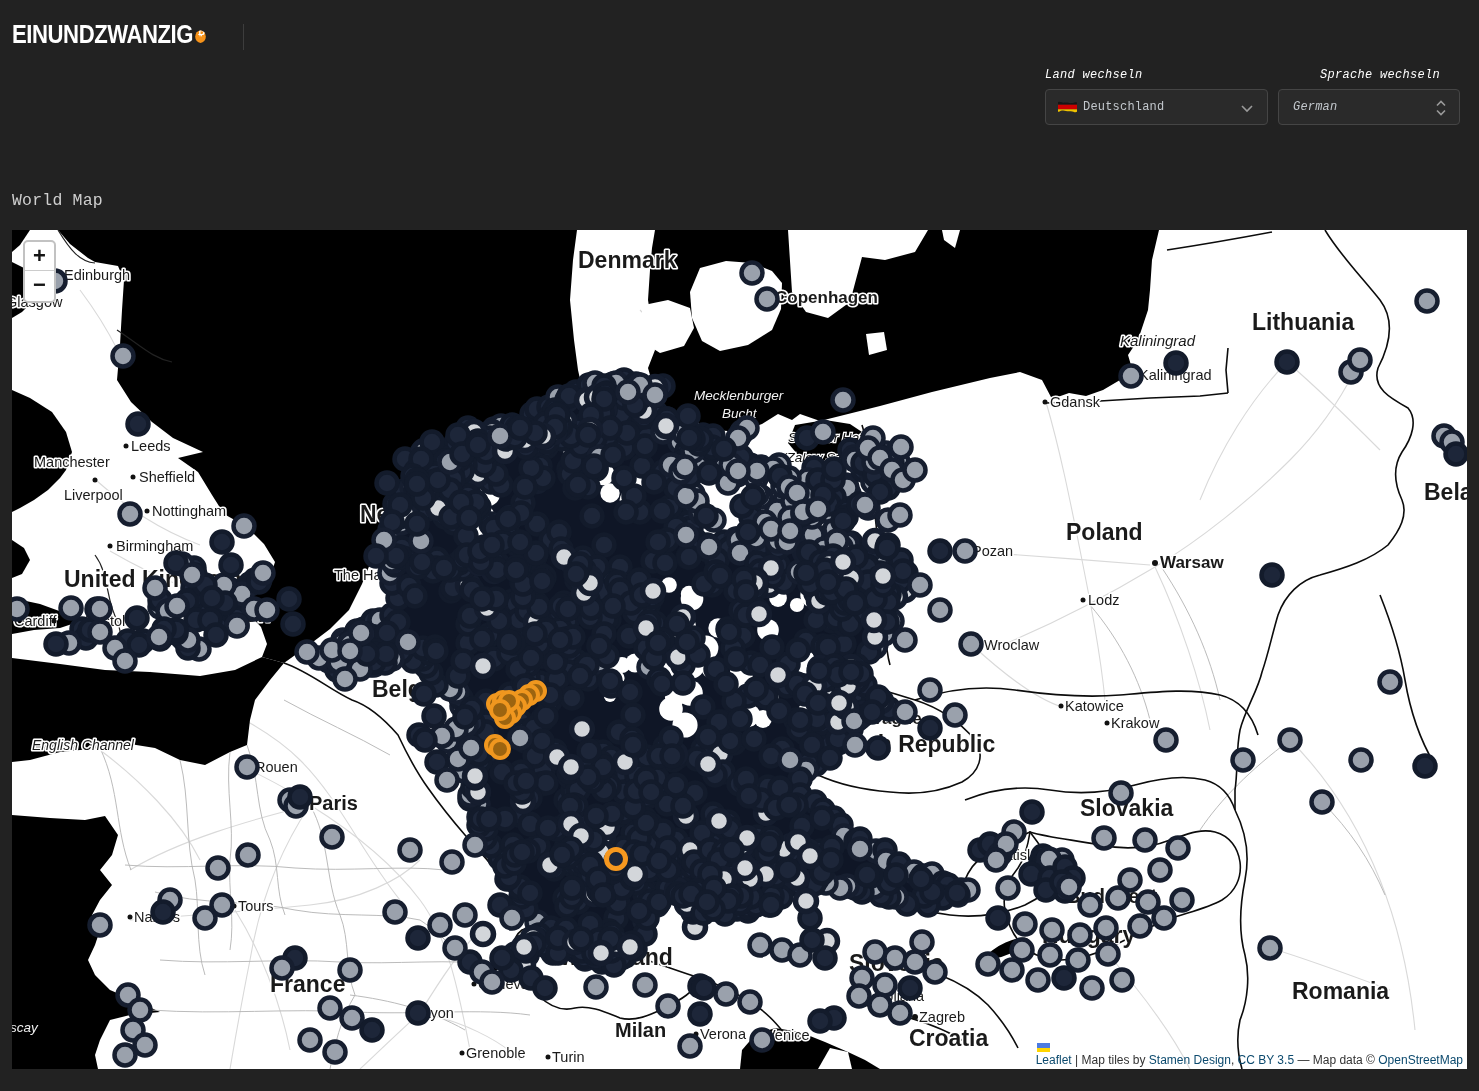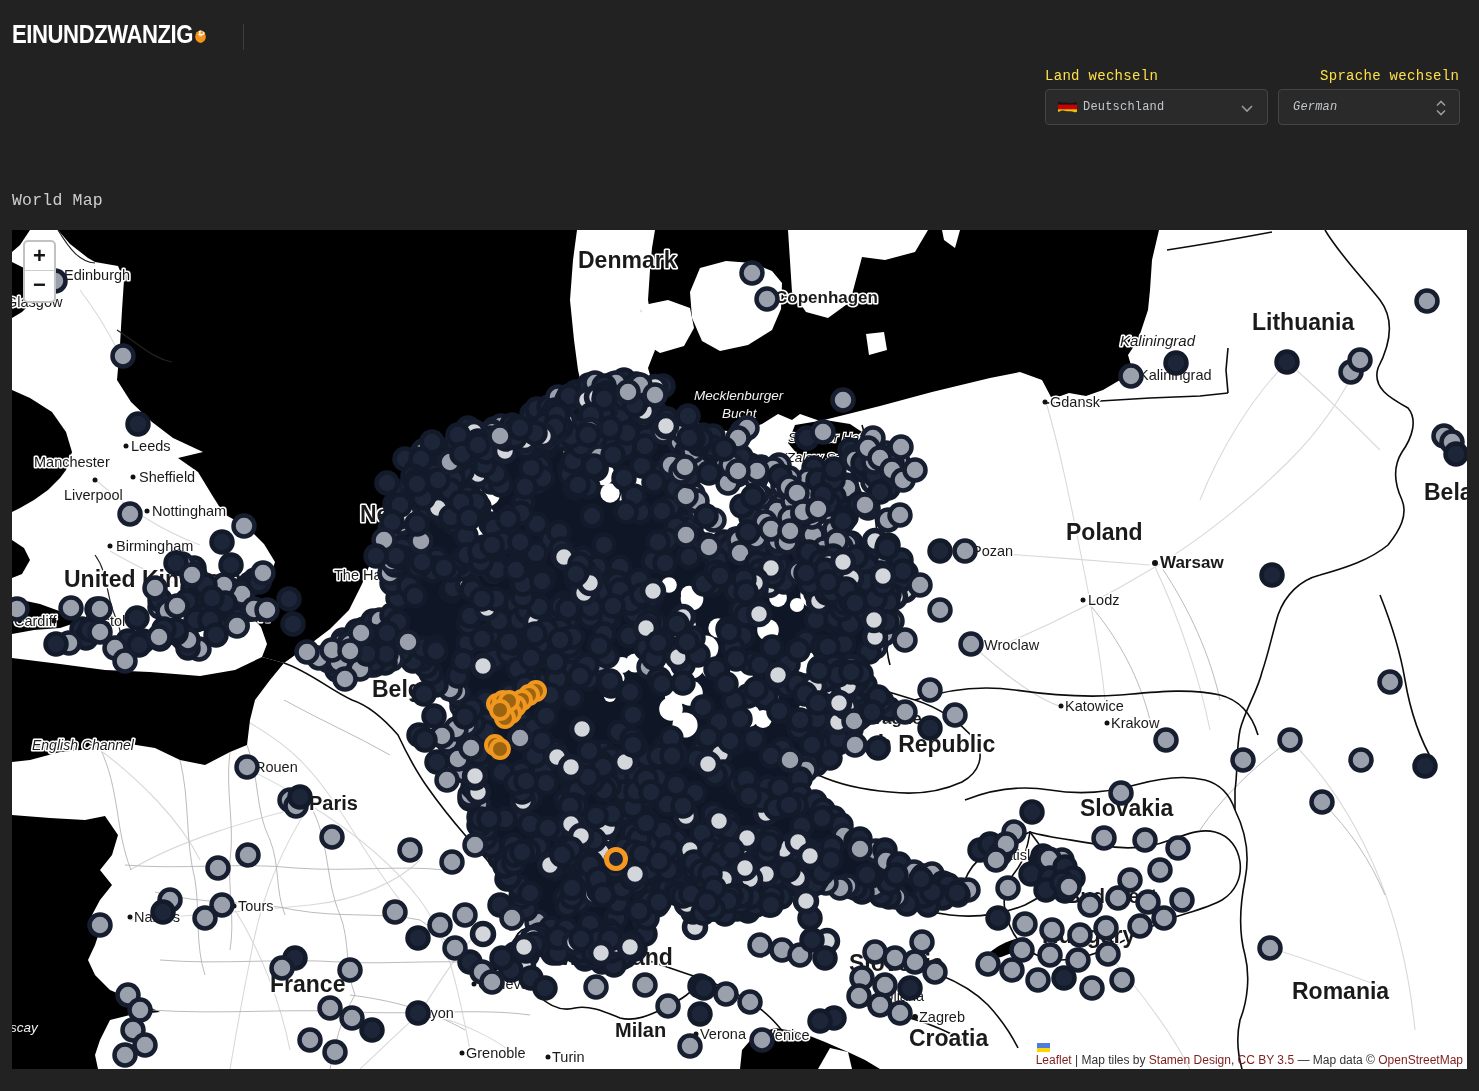--- a/index.html
+++ b/index.html
@@ -9,34 +9,34 @@
   .logo { position:absolute; left:12px; top:19px; font-family:"Liberation Sans",sans-serif;
     font-weight:bold; font-size:25px; color:#fff; letter-spacing:-0.5px; transform:scale(0.885,1.04); transform-origin:0 0; white-space:nowrap; }
   .logo .bdot { display:inline-block; width:12px; height:12px; background:#f7931a; border-radius:50%;
     margin-left:2px; position:relative; top:0px; overflow:hidden; }
   .bdot span { position:absolute; left:3.4px; top:-5.5px; font-size:10px; letter-spacing:0;
     color:#fff; font-weight:bold; font-family:"Liberation Sans",sans-serif;}
   .vsep { position:absolute; left:243px; top:24px; width:1px; height:26px; background:#3d3d3d; }
   .nav { position:absolute; left:277px; top:28px; font-size:15px; color:#cfcfcf; letter-spacing:0px; }
   .nav span { margin-right:19.5px; }
   .nav .active { color:#f7931a; text-decoration:underline; text-underline-offset:4px; }
-  .sellabel { position:absolute; font-size:14px; color:#fde047; letter-spacing:0.3px; }
+  .sellabel { position:absolute; font-size:12px; color:#ffffff; letter-spacing:0.3px;font-style:italic; }
   .selbox { position:absolute; top:89px; height:36px; background:#2a2a2a; border:1px solid #454545;
     border-radius:4px; color:#c3c8cd; font-size:12px; letter-spacing:0.2px; display:flex; align-items:center; }
   h1.pagetitle { position:absolute; left:12px; top:191px; font-size:16.5px; font-weight:normal;
     color:#cfcfcf; letter-spacing:0.2px; }
   .mapwrap { position:absolute; left:12px; top:230px; width:1455px; height:839px; background:#fff; overflow:hidden; }
   .zoomctl { position:absolute; left:11px; top:10px; width:33px; height:63px; background:#fff;
     border:2px solid #c2c2c2; border-radius:5px; z-index:20; }
   .zoomctl .zin, .zoomctl .zout { width:29px; height:29px; text-align:center;
     font-family:"Liberation Sans",sans-serif; font-weight:bold; color:#141414; font-size:22px; line-height:28px; }
   .zoomctl .zin { border-bottom:1px solid #ccc; }
   .attrib { position:absolute; right:4px; bottom:2px; z-index:20; font-family:"Liberation Sans",sans-serif;
     font-size:12px; color:#333; }
-  .attrib a { color:#7f1d1d; text-decoration:none; }
+  .attrib a { color:#0c4a6e; text-decoration:none; }
   .uaflag { display:inline-block; width:13px; height:9px; }
   .uaflag .b1 { position:absolute; top:0; width:13px; height:4.5px; background:#4C7BE1; }
   .uaflag .b2 { position:absolute; bottom:0; width:13px; height:4.5px; background:#FFD500; }
 </style>
 </head>
 <body>
 <div class="hdr">
   <div class="logo">EINUNDZWANZIG<span class="bdot"><span>₿</span></span></div>
   <div class="vsep"></div>
   <div class="sellabel" style="left:1045px; top:68px;">Land wechseln</div>

